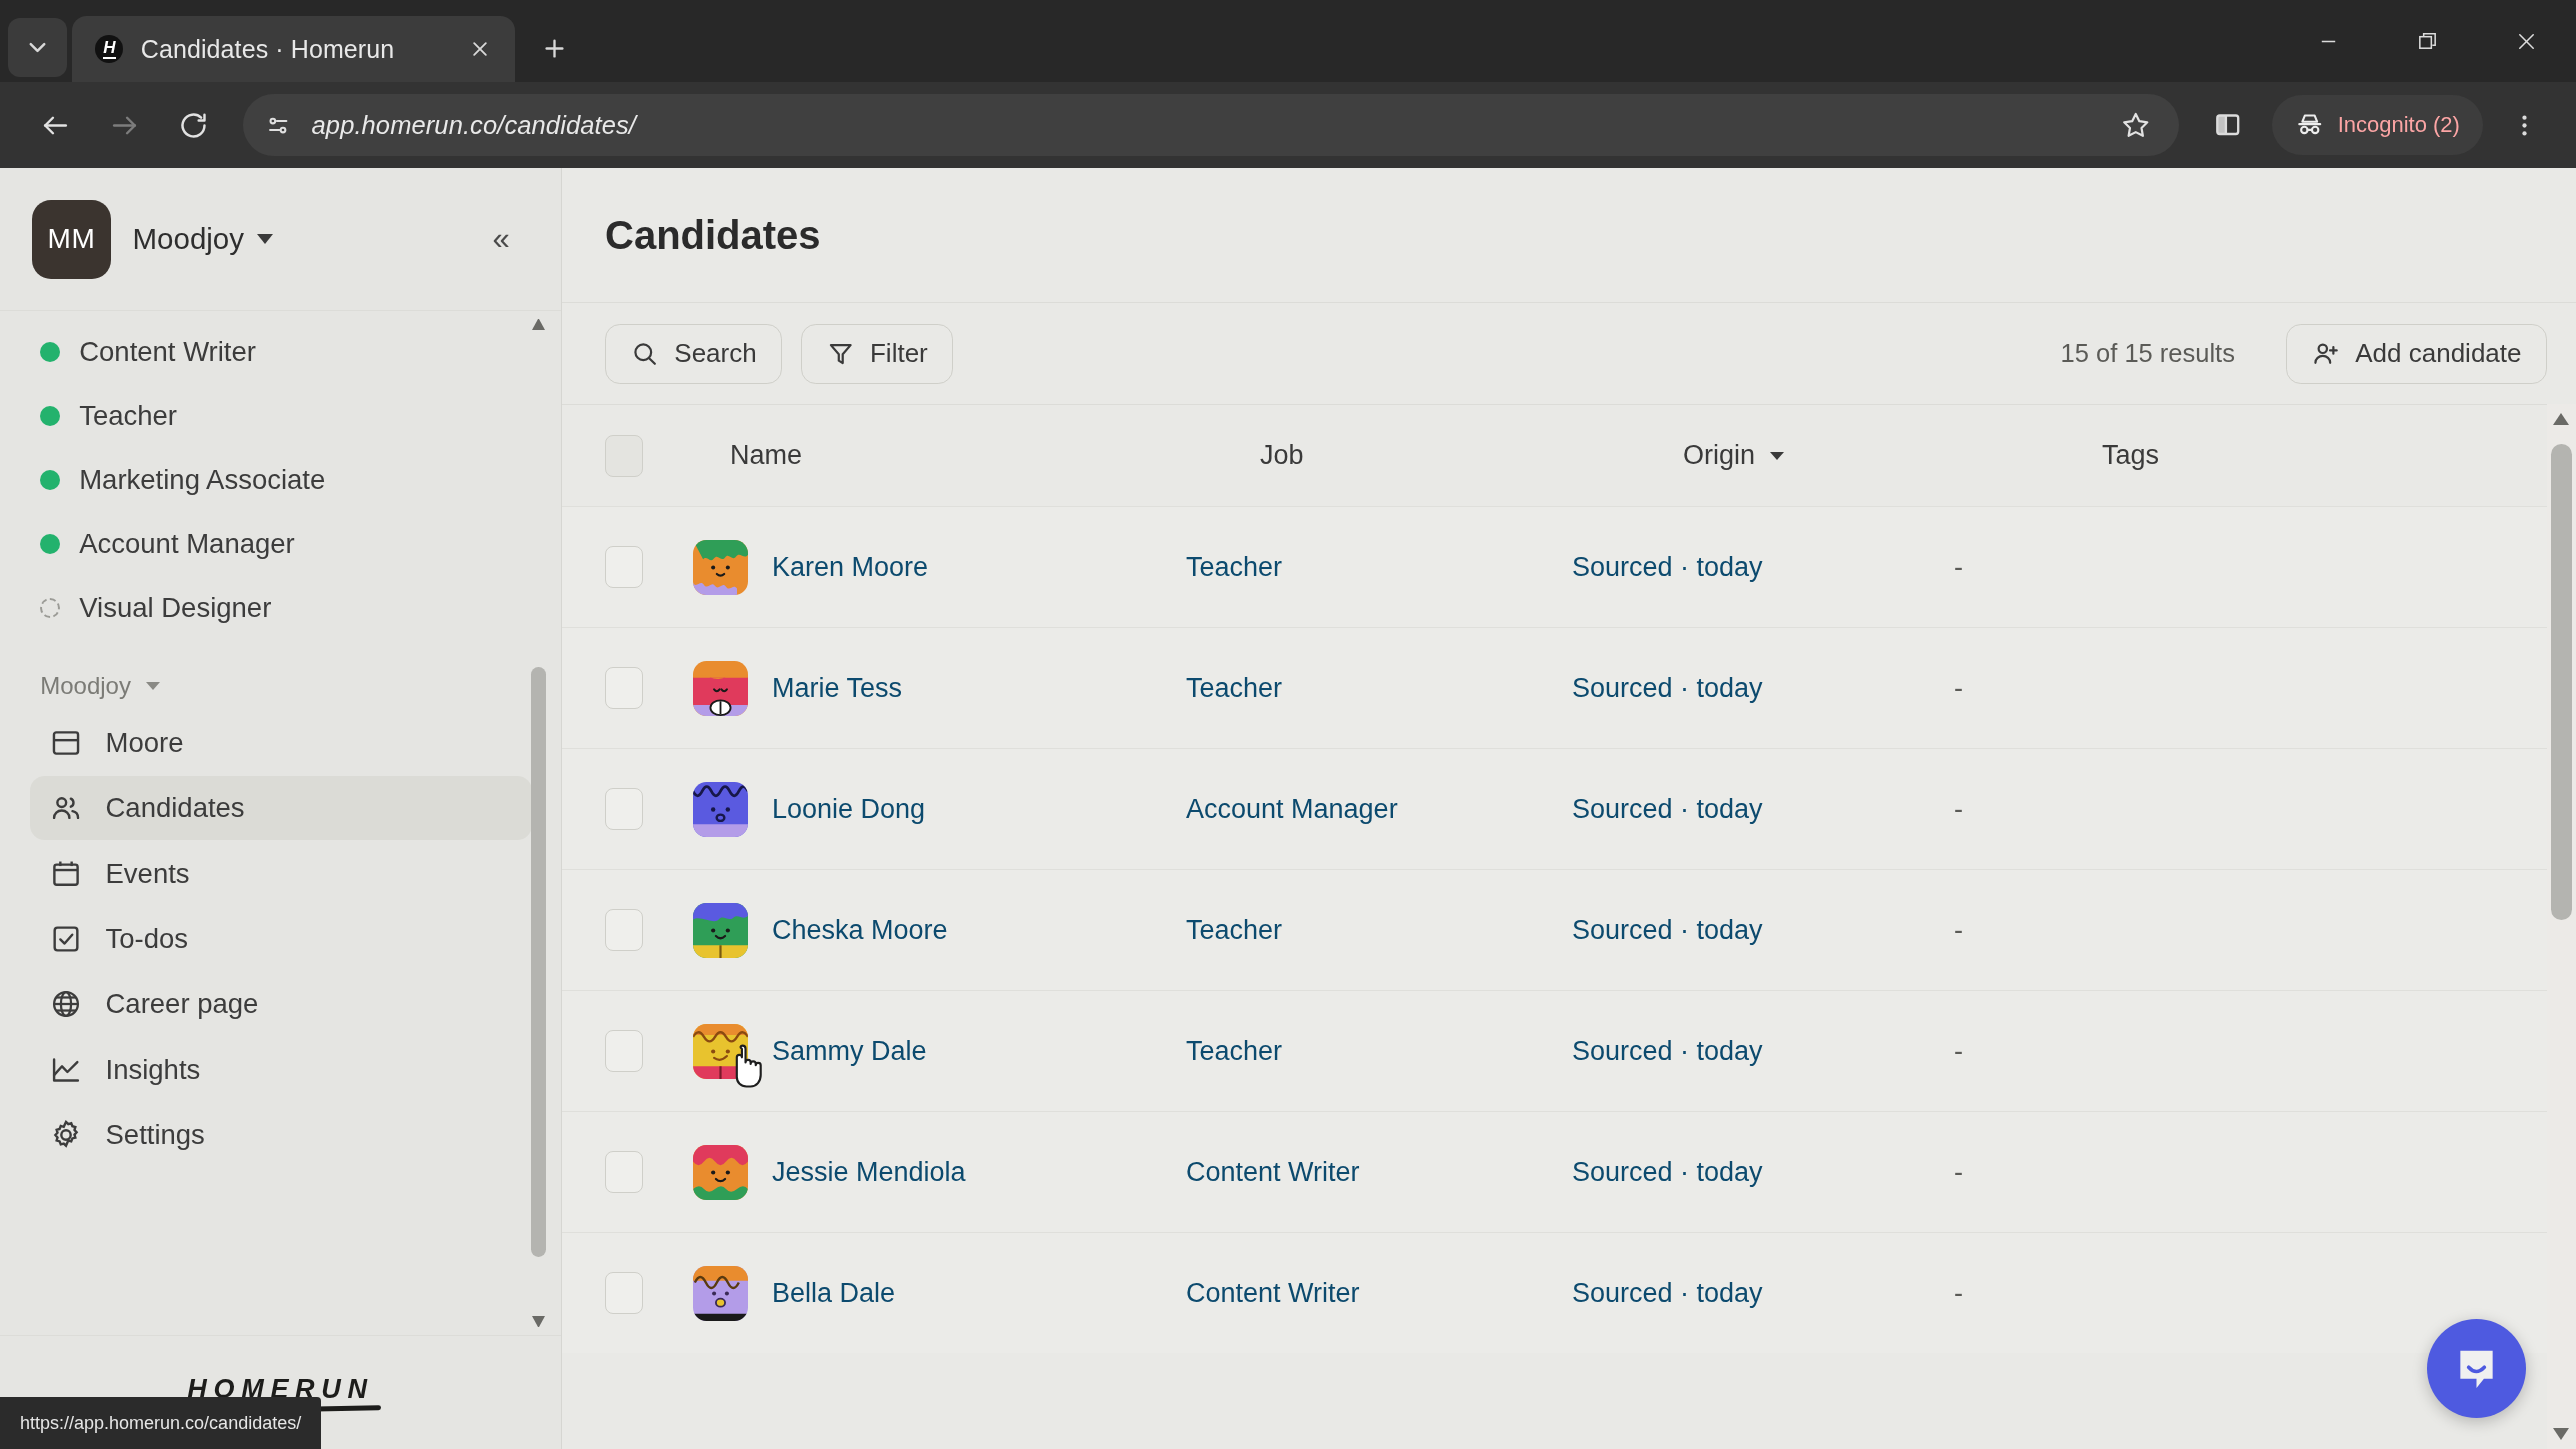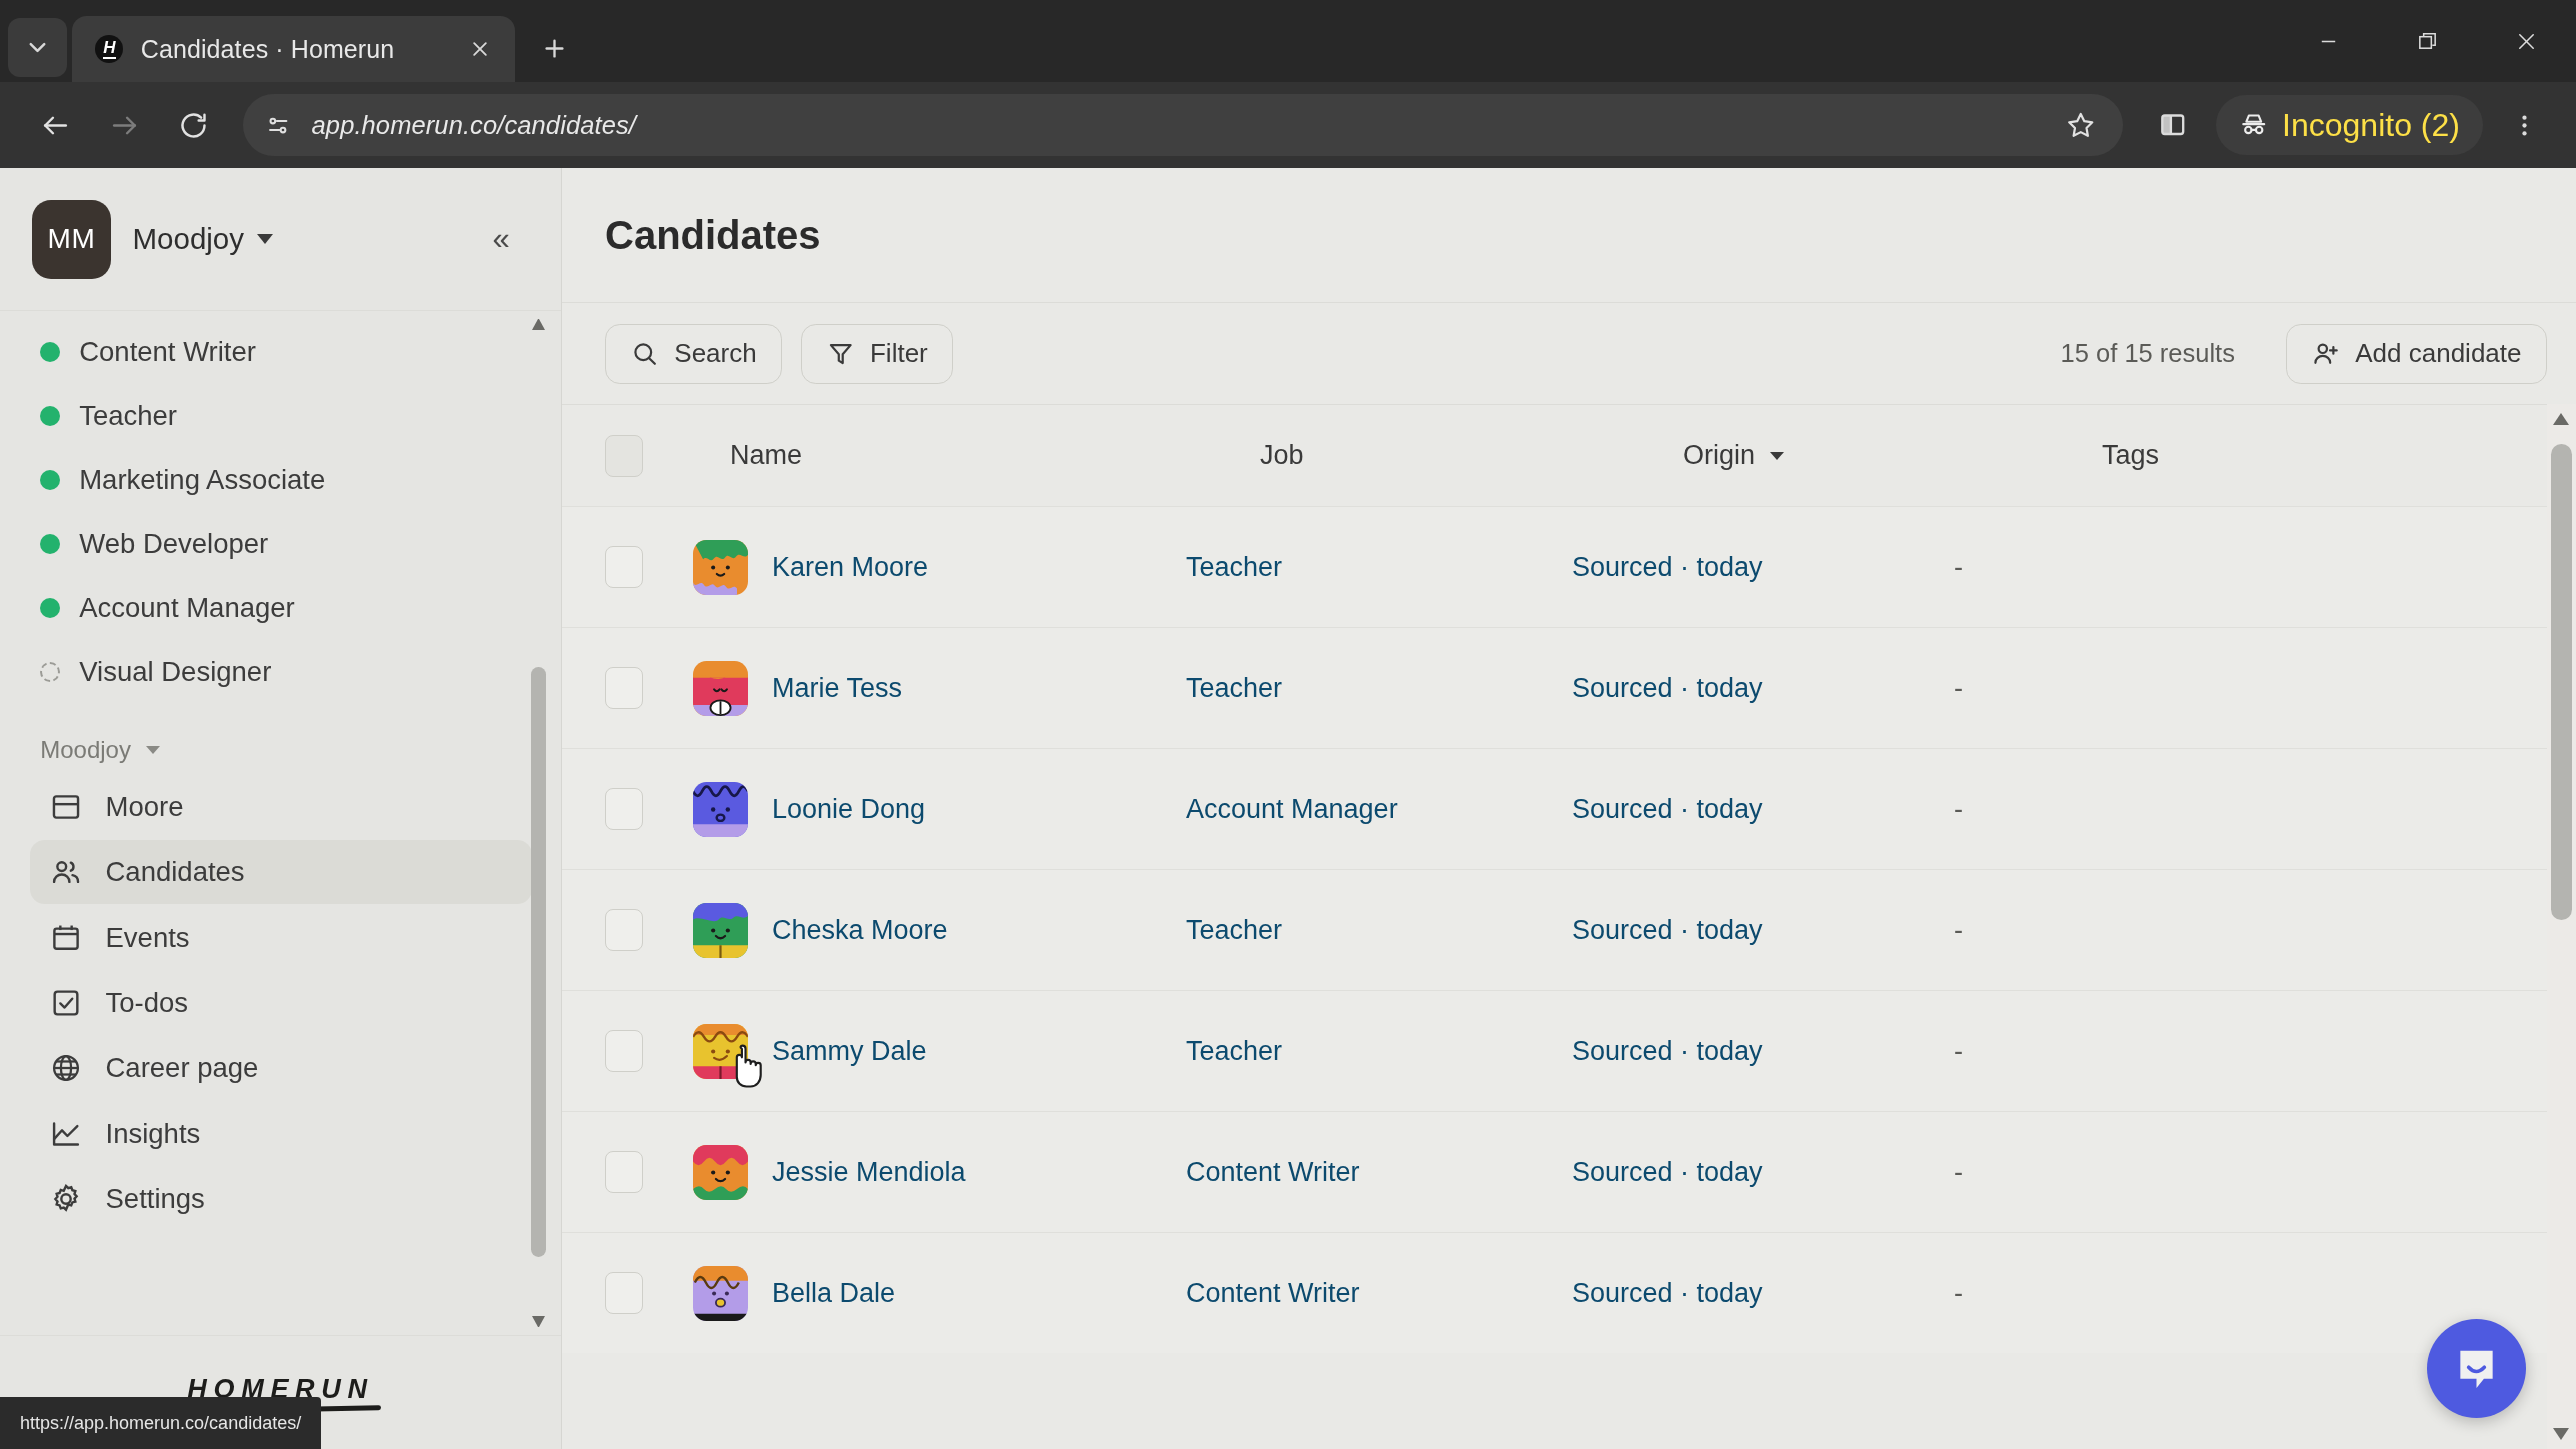--- a/index.html
+++ b/index.html
@@ -82,21 +82,21 @@
   .tb-icon-btn {
     width: 58px; height: 58px; display: flex; align-items: center;
     justify-content: center; cursor: pointer; flex: 0 0 58px;
   }
   .tb-icon-btn svg { width: 29.5px; height: 29.5px; }
   .incognito-pill {
     height: 60px; border-radius: 30px; background: #3d3d3d; display: flex;
     align-items: center; gap: 13.4px; padding: 0 23px; margin-left: 9.4px; cursor: pointer;
   }
   .incognito-pill svg { width: 29.5px; height: 29.5px; flex:0 0 29.5px;}
-  .incognito-pill .lbl { color: #fde047; font-size: 32px; white-space: nowrap; text-align: right; }
+  .incognito-pill .lbl { color: #fca5a5; font-size: 22px; white-space: nowrap; text-align: right; }
   .menu-dots { width: 58px; height: 58px; display:flex;align-items:center;justify-content:center;cursor:pointer;margin-left:6.7px;}
   .menu-dots svg { width: 27px; height: 27px; }
 
   
   .page { flex: 1; display: flex; background: #e9e9e6; position: relative; overflow: hidden; }
 
   
   .sidebar {
     width: 562px; flex: 0 0 562px; background: #e5e5e2; display: flex;
     flex-direction: column; border-right: 0.7px solid #d6d6d2; position: relative;
@@ -399,24 +399,20 @@
             <div class="dot"></div>
             <div class="job-label">Content Writer</div>
           </div>
           <div class="job-item">
             <div class="dot"></div>
             <div class="job-label">Teacher</div>
           </div>
           <div class="job-item">
             <div class="dot"></div>
             <div class="job-label">Marketing Associate</div>
-          </div>
-          <div class="job-item">
-            <div class="dot"></div>
-            <div class="job-label">Web Developer</div>
           </div>
           <div class="job-item">
             <div class="dot"></div>
             <div class="job-label">Account Manager</div>
           </div>
           <div class="job-item">
             <div class="dot draft"></div>
             <div class="job-label">Visual Designer</div>
           </div>
 

